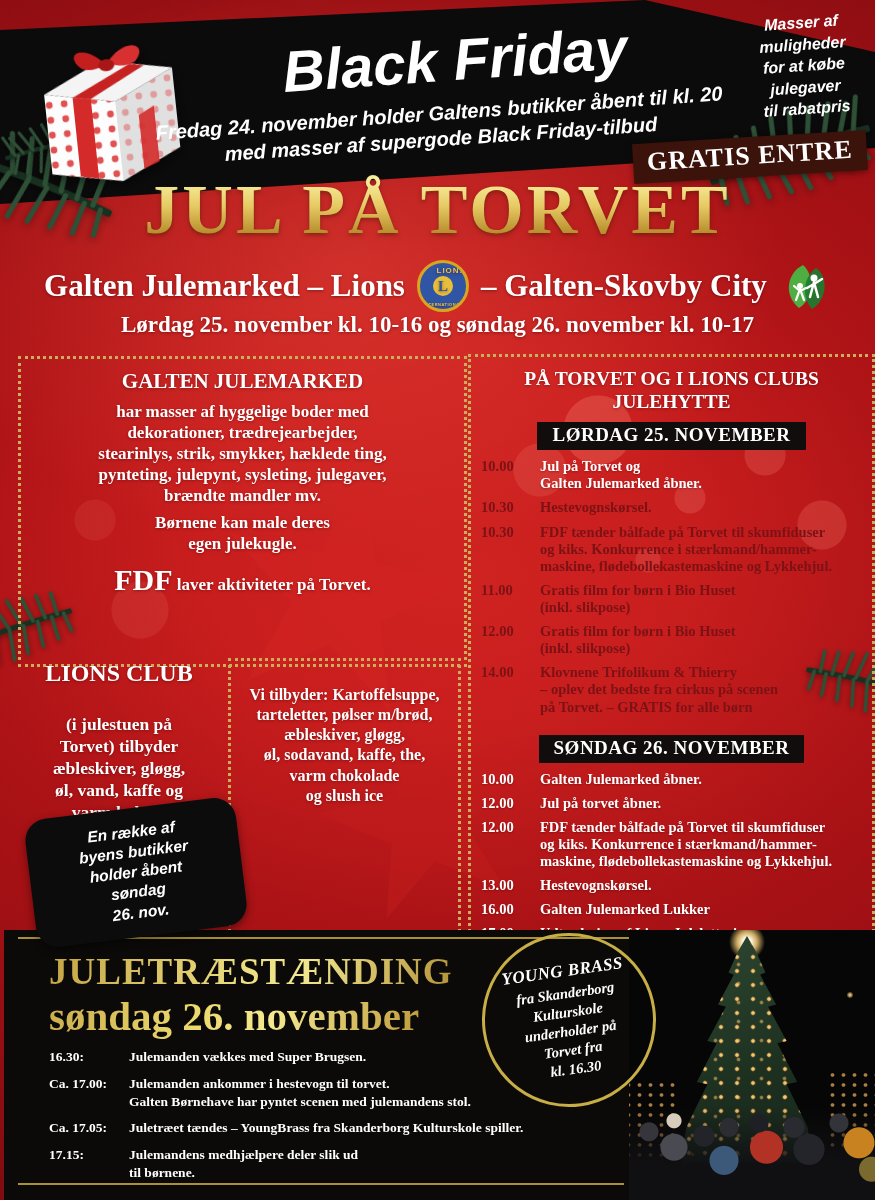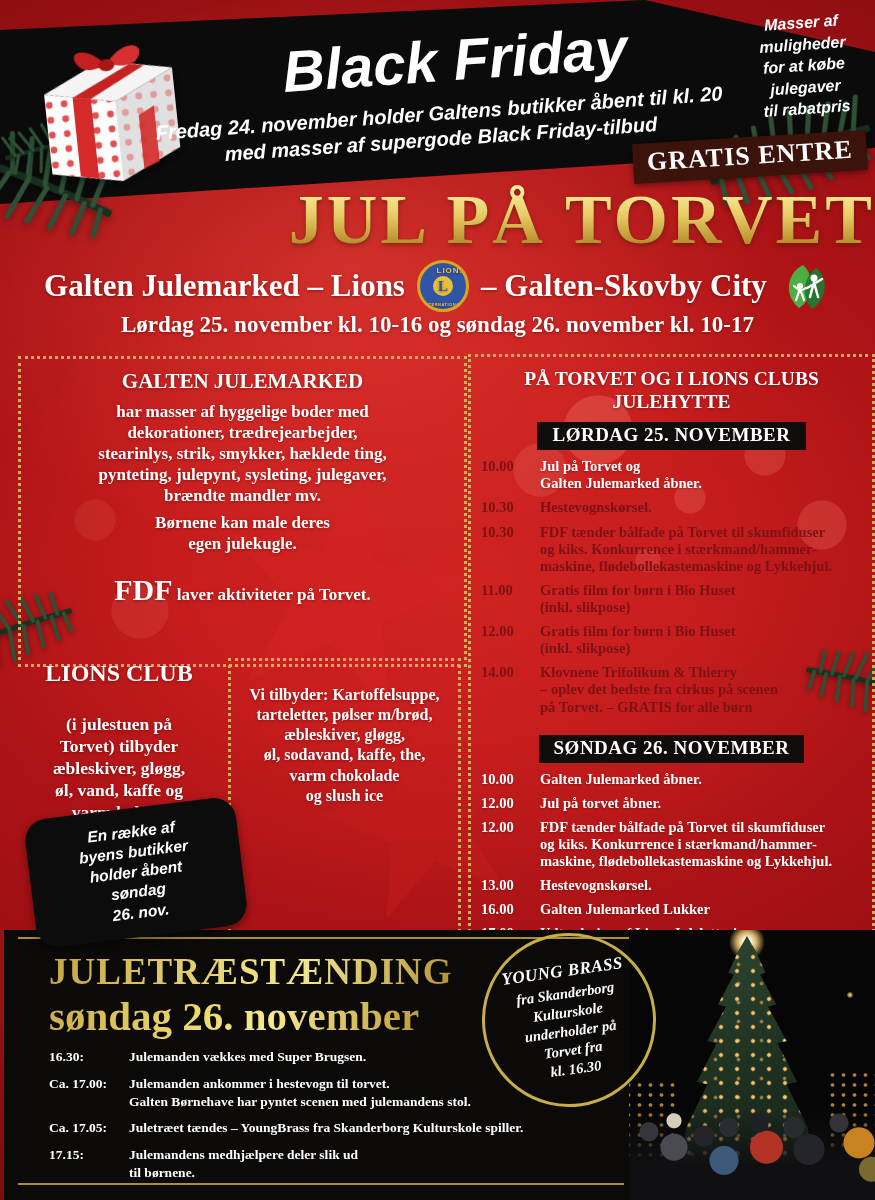--- a/index.html
+++ b/index.html
@@ -38,21 +38,21 @@
     font-family:"Liberation Sans","DejaVu Sans",sans-serif;font-style:italic;font-weight:700;
     font-size:20px;line-height:1.3;color:#fff;transform:rotate(-4deg);}
   .side-note{position:absolute;left:740px;top:12px;width:128px;z-index:5;text-align:center;
     font-family:"Liberation Sans","DejaVu Sans",sans-serif;font-style:italic;font-weight:700;
     font-size:16px;line-height:1.35;color:#fff;transform:rotate(-4deg);}
   .gratis{position:absolute;left:633px;top:137px;z-index:5;background:#3b130b;color:#fff;
     font-weight:700;font-size:26px;letter-spacing:1px;padding:4px 14px 6px;transform:rotate(-3.5deg);
     box-shadow:0 2px 6px rgba(0,0,0,.4);}
 
   
-  .main-title{position:absolute;left:0;top:180px;width:100%;z-index:5;text-align:right;
+  .main-title{position:absolute;left:0;top:170px;width:100%;z-index:5;text-align:center;
     font-weight:700;font-size:70px;letter-spacing:3px;white-space:nowrap;
     background:linear-gradient(180deg,#f7ef9e 12%,#e6ca63 45%,#b98f2e 78%,#8f6b1c 100%);
     -webkit-background-clip:text;background-clip:text;color:transparent;
     filter:drop-shadow(0 2px 2px rgba(60,25,0,.5));}
   .partners{position:absolute;left:0;top:260px;width:100%;z-index:5;display:flex;
     justify-content:center;align-items:center;gap:12px;color:#fff;font-weight:700;font-size:31px;
     text-shadow:0 1px 3px rgba(70,0,0,.5);white-space:nowrap;}
   .date-line{position:absolute;left:0;top:312px;width:100%;z-index:5;text-align:center;
     color:#fff;font-weight:700;font-size:23px;text-shadow:0 1px 3px rgba(70,0,0,.5);}
 
@@ -68,21 +68,21 @@
   
   .dotbox{position:absolute;z-index:5;border:3.5px dotted #c9ae5e;color:#fff;text-align:center;}
   .pre{white-space:pre-line;}
   .shadowed{text-shadow:0 1px 3px rgba(70,0,0,.45);}
 
   .box1{left:18px;top:356px;width:427px;height:285px;padding:10px 8px;}
   .box1 .h{font-size:21px;font-weight:700;margin-bottom:7px;}
   .box1 .body{font-size:17px;font-weight:700;line-height:1.24;}
   .box1 .h2{font-size:23px;font-weight:700;margin-top:15px;}
   .box1 .body2{font-size:17px;font-weight:700;line-height:1.24;margin-top:6px;}
-  .fdf-line{margin-top:18px;font-weight:700;}
+  .fdf-line{margin-top:8px;font-weight:700;}
   .fdf-big{font-size:30px;}
   .fdf-rest{font-size:17px;}
 
   .lions-club{position:absolute;left:20px;top:660px;width:198px;z-index:5;color:#fff;text-align:center;}
   .lions-club .h{font-size:24px;font-weight:700;margin-bottom:26px;}
   .lions-club .body{font-size:17.5px;font-weight:700;line-height:1.26;}
 
   .butikker{position:absolute;left:30px;top:808px;width:196px;z-index:6;background:#0d0c0d;
     border-radius:22px;padding:14px 8px;transform:rotate(-7deg);color:#fff;text-align:center;
     font-family:"Liberation Sans","DejaVu Sans",sans-serif;font-style:italic;font-weight:700;

